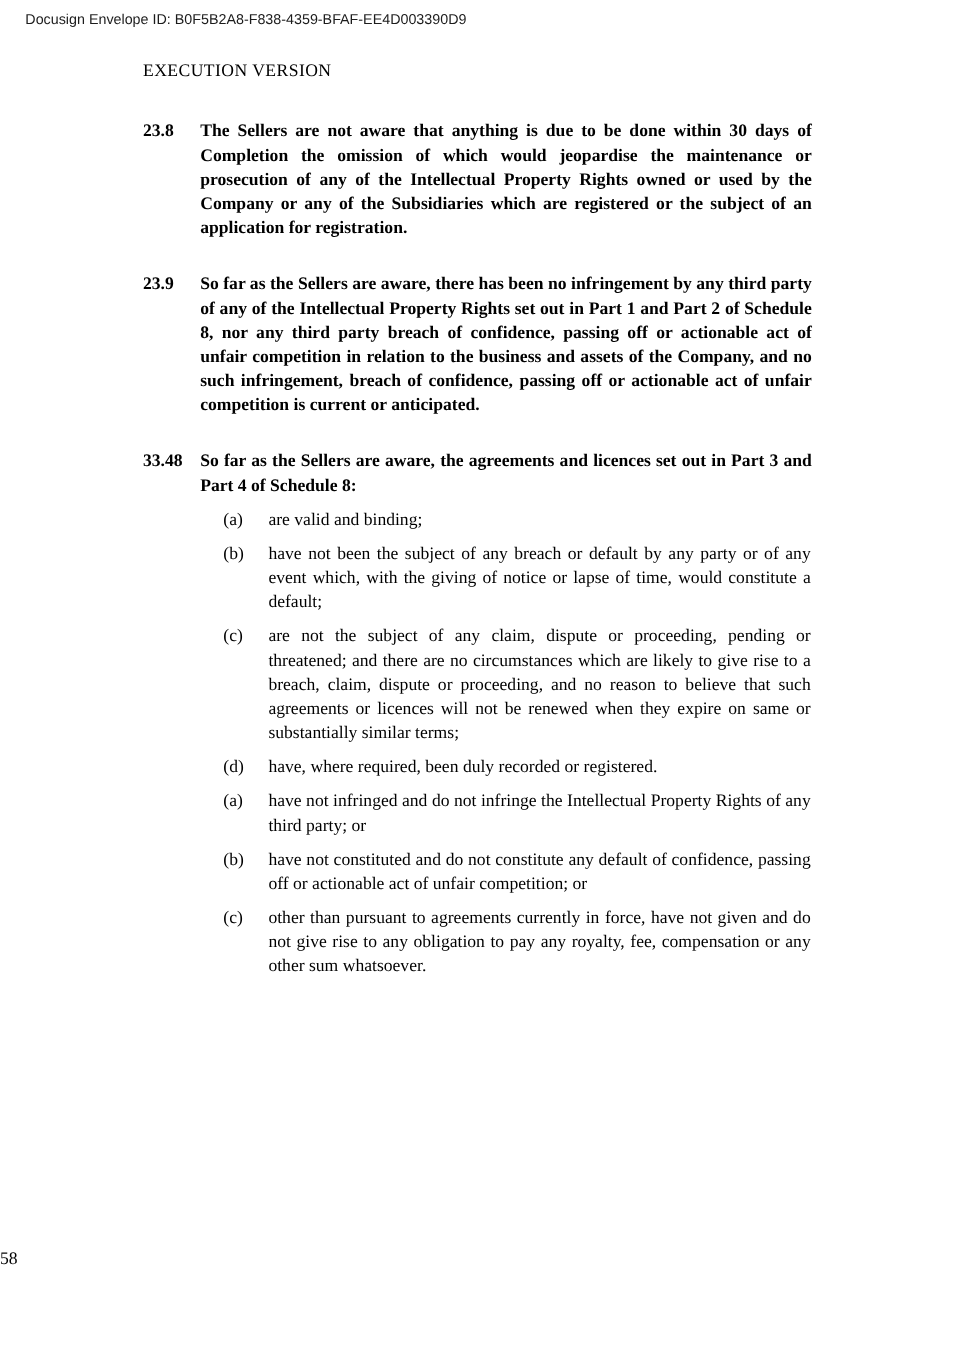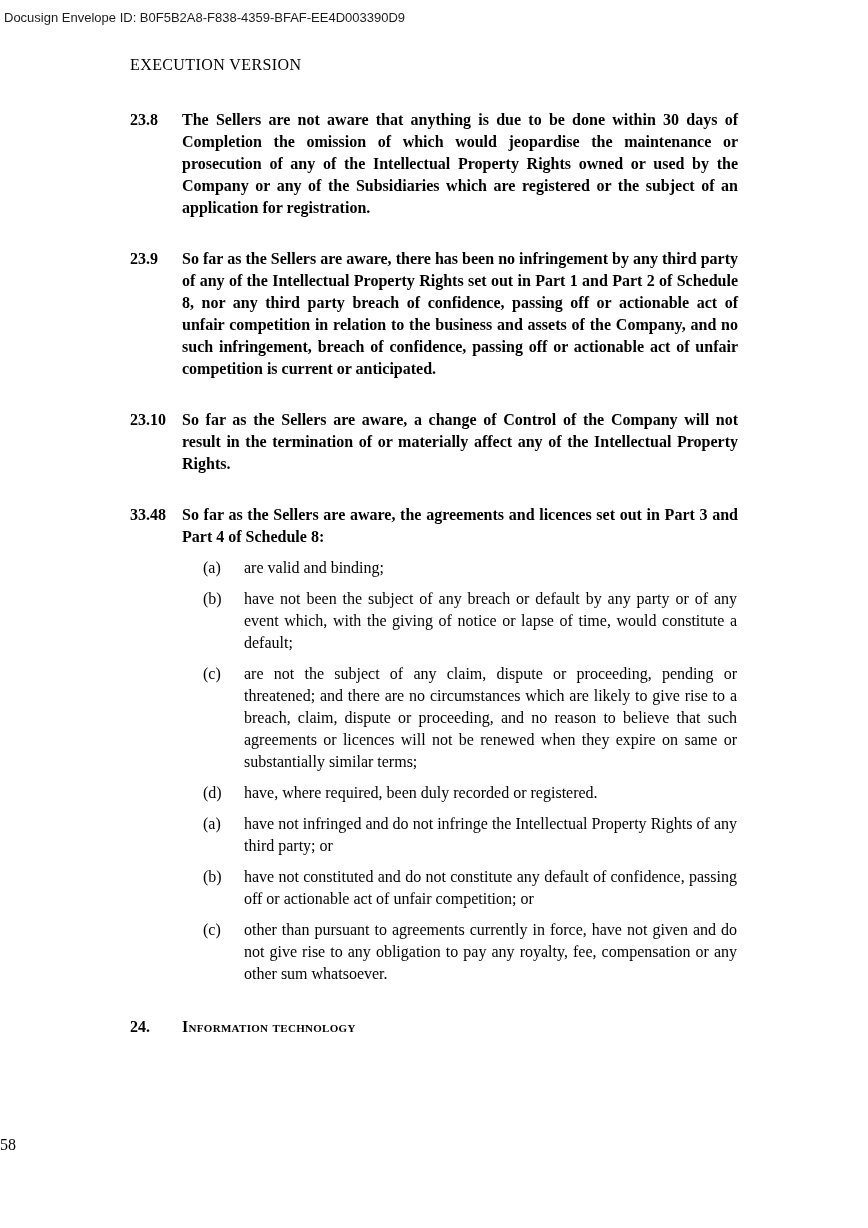--- a/index.html
+++ b/index.html
@@ -7,21 +7,21 @@
     width: 868px;
     height: 1228px;
     background: #ffffff;
     position: relative;
     font-family: "Liberation Serif", serif;
     color: #000000;
     overflow: hidden;
   }
   .docusign {
     position: absolute;
-    left: 4px;
+    left: 23px;
     top: 10px;
     font-family: "Liberation Sans", sans-serif;
     font-size: 13px;
     color: #1c1c1c;
     white-space: nowrap;
   }
   .exec {
     position: absolute;
     left: 130px;
     top: 56px;
@@ -84,24 +84,20 @@
 <div class="content" id="content">
     <div class="para">
     <span class="num">23.8</span>
     <span class="ptext">The Sellers are not aware that anything is due to be done within 30 days of Completion the omission of which would jeopardise the maintenance or prosecution of any of the Intellectual Property Rights owned or used by the Company or any of the Subsidiaries which are registered or the subject of an application for registration.</span>
   </div>
     <div class="para">
     <span class="num">23.9</span>
     <span class="ptext">So far as the Sellers are aware, there has been no infringement by any third party of any of the Intellectual Property Rights set out in Part 1 and Part 2 of Schedule 8, nor any third party breach of confidence, passing off or actionable act of unfair competition in relation to the business and assets of the Company, and no such infringement, breach of confidence, passing off or actionable act of unfair competition is current or anticipated.</span>
   </div>
     <div class="para">
-    <span class="num">23.10</span>
-    <span class="ptext">So far as the Sellers are aware, a change of Control of the Company will not result in the termination of or materially affect any of the Intellectual Property Rights.</span>
-  </div>
-    <div class="para">
     <span class="num">33.48</span>
     <span class="ptext">So far as the Sellers are aware, the agreements and licences set out in Part 3 and Part 4 of Schedule 8:</span>
   </div>
     <div class="subitem">
     <span class="sletter">(a)</span>
     <span class="stext">are valid and binding;</span>
   </div>
     <div class="subitem">
     <span class="sletter">(b)</span>
     <span class="stext">have not been the subject of any breach or default by any party or of any event which, with the giving of notice or lapse of time, would constitute a default;</span>
@@ -119,19 +115,15 @@
     <span class="stext">have not infringed and do not infringe the Intellectual Property Rights of any third party; or</span>
   </div>
     <div class="subitem">
     <span class="sletter">(b)</span>
     <span class="stext">have not constituted and do not constitute any default of confidence, passing off or actionable act of unfair competition; or</span>
   </div>
     <div class="subitem">
     <span class="sletter">(c)</span>
     <span class="stext">other than pursuant to agreements currently in force, have not given and do not give rise to any obligation to pay any royalty, fee, compensation or any other sum whatsoever.</span>
   </div>
-    <div class="heading">
-    <span class="num">24.</span>
-    <span class="htext">Information technology</span>
-  </div>
   </div>
 
 <div class="pagenum">58</div>
 
 </body></html>

